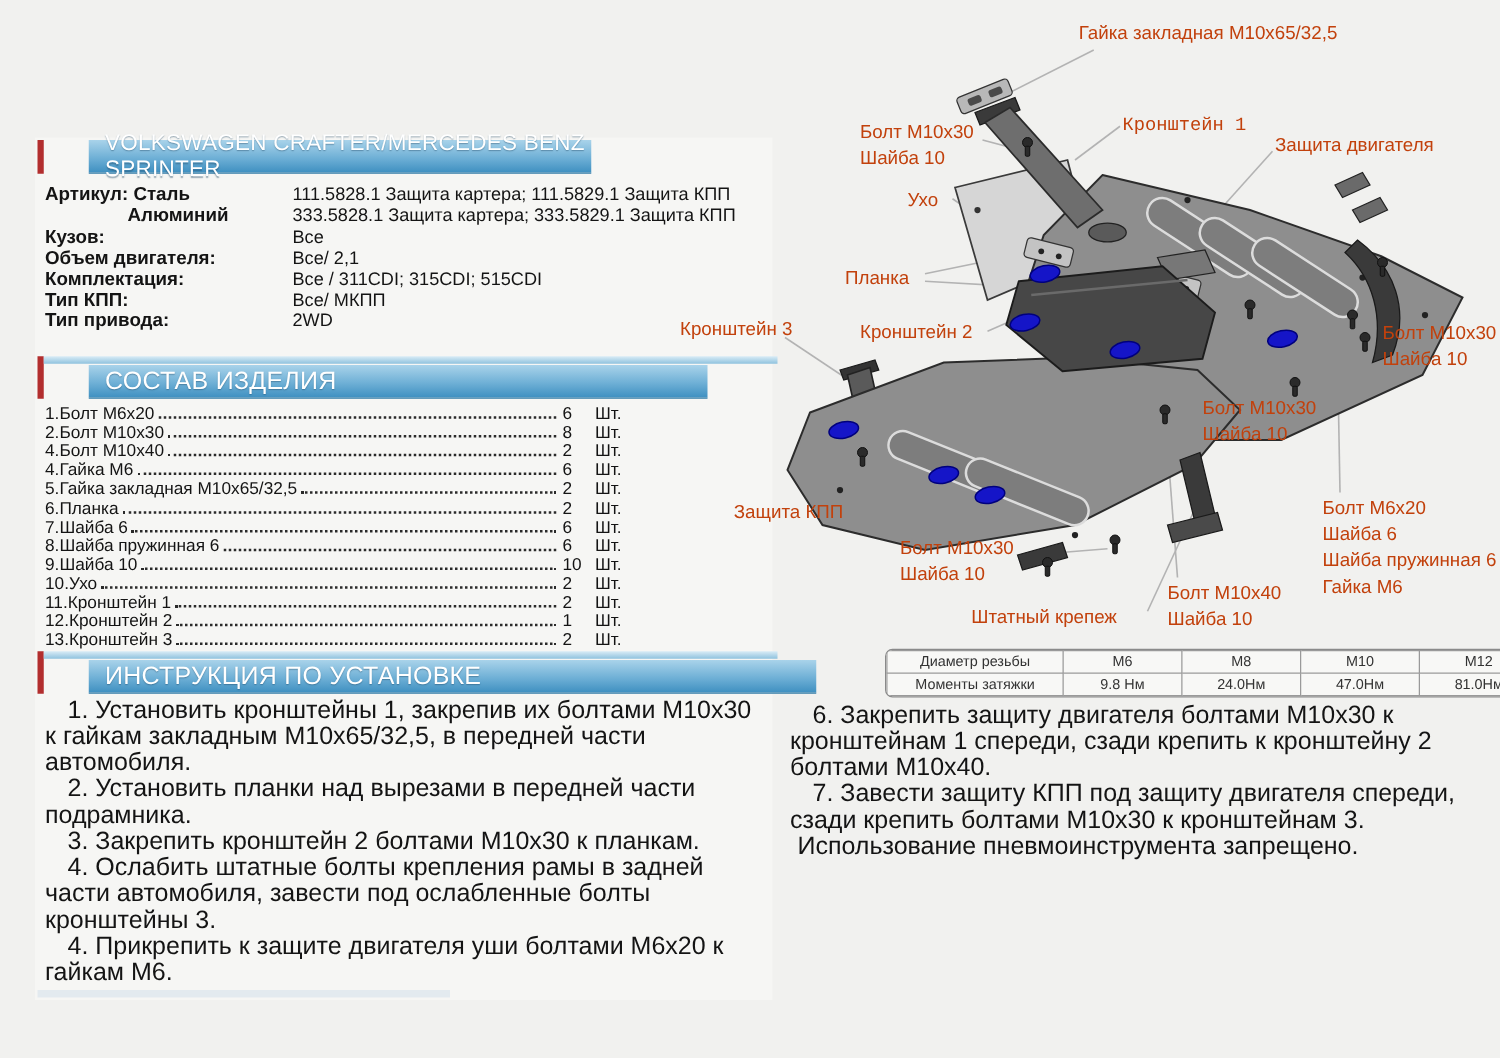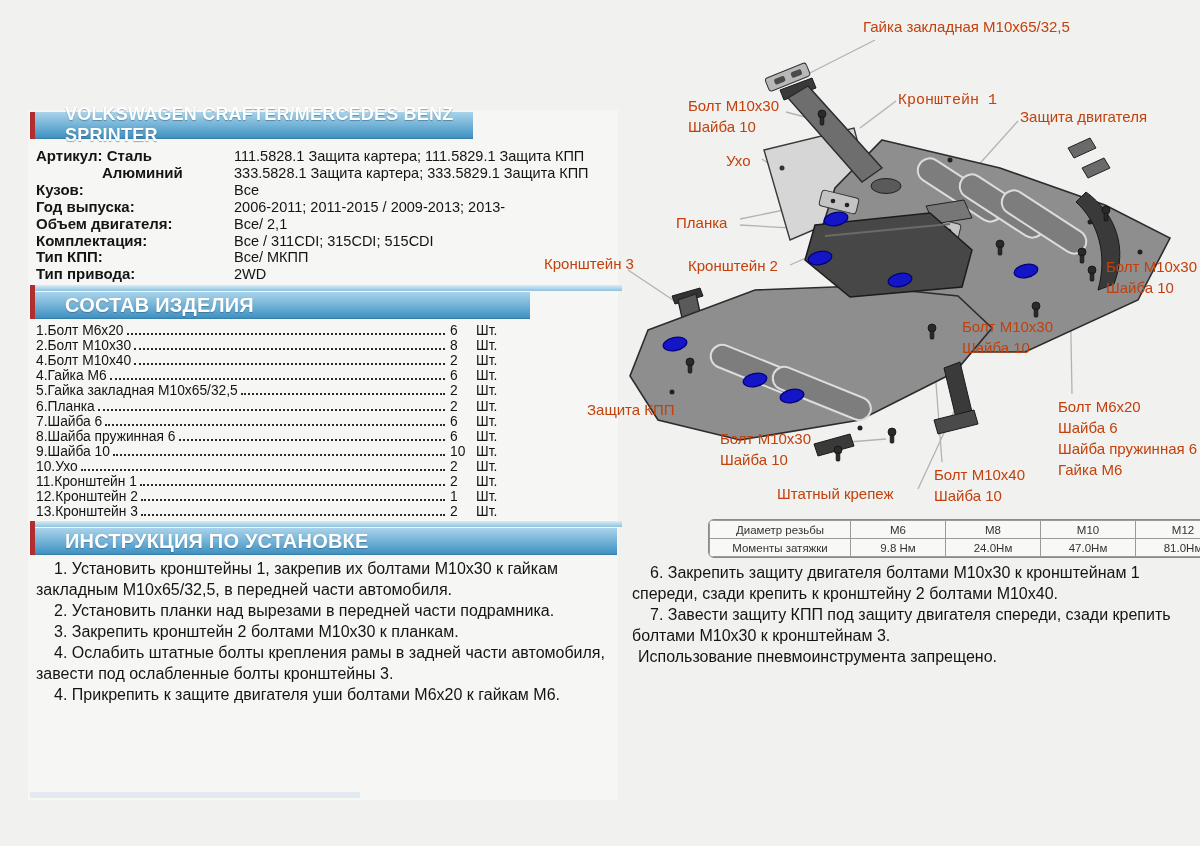--- a/index.html
+++ b/index.html
@@ -8,42 +8,43 @@
     background:#f1f1ef; overflow:hidden;
     font-family:"Liberation Sans","DejaVu Sans",sans-serif;
     color:#141414;
   }
   .panel{position:absolute;background:#f6f6f4;}
   
   .bar-wrap{position:absolute;border-left:5px solid #b22e2e;}
   .bar-strip{height:6px;background:linear-gradient(#d9ecf6,#8fc2de);margin-bottom:1px;}
   .bar{
     background:linear-gradient(#a9d3ea 0%, #6fb0d6 55%, #3f90c1 100%);
-    color:#fff;font-weight:bold;display:flex;align-items:center;
-    padding-left:30px;letter-spacing:0.2px;
+    color:#fff;font-weight:normal;display:flex;align-items:center;
+    padding-left:13px;letter-spacing:0.2px;
     text-shadow:0 1px 1px rgba(30,70,100,.45);
     border-bottom:1px solid #357ea8;
+    margin-left:36px;
   }
   .bar.title{height:26px;font-size:18px;}
   .bar.section{height:27px;font-size:20px;}
   
   .specs{position:absolute;left:36px;top:148px;width:578px;font-size:14.5px;line-height:16.9px;}
   .spec-row{display:flex;}
   .spec-label{width:198px;font-weight:bold;font-size:15px;flex:none;}
   .spec-label.indent{padding-left:66px;box-sizing:border-box;}
   .spec-value{white-space:nowrap;}
   
   .parts{position:absolute;left:36px;top:323px;width:472px;font-size:13.8px;}
   .part-row{display:flex;align-items:flex-end;height:15.1px;line-height:15px;}
   .part-name{white-space:nowrap;flex:none;}
   .part-dots{flex:1;border-bottom:2px dotted #2a2a2a;margin:0 5px 3px 3px;}
   .part-qty{width:26px;flex:none;}
   .part-unit{width:32px;flex:none;}
   
-  .instr{position:absolute;font-size:16px;line-height:21px;}
+  .instr{position:absolute;font-size:20px;line-height:21px;}
   .instr p{margin:0;text-indent:18px;}
   .instr p.noindent{text-indent:6px;}
   
   .torque{position:absolute;left:708px;top:519px;border:1px solid #8a8a8a;border-radius:6px;overflow:hidden;background:#f8f8f6;}
   .torque table{border-collapse:collapse;table-layout:fixed;width:484px;font-size:11.5px;color:#333;}
   .torque td{border:1px solid #9a9a9a;text-align:center;height:17px;padding:0 4px;overflow:hidden;white-space:nowrap;}
   .torque td.c0{width:132px;}
   .torque td.cn{width:86px;}
   
   .diagram{position:absolute;left:530px;top:0;width:670px;height:518px;}
@@ -66,24 +67,20 @@
         <div class="spec-label">Артикул: Сталь</div>
         <div class="spec-value">111.5828.1 Защита картера; 111.5829.1 Защита КПП</div>
       </div>
     <div class="spec-row">
         <div class="spec-label indent">Алюминий</div>
         <div class="spec-value">333.5828.1 Защита картера; 333.5829.1 Защита КПП</div>
       </div>
     <div class="spec-row">
         <div class="spec-label">Кузов:</div>
         <div class="spec-value">Все</div>
-      </div>
-    <div class="spec-row">
-        <div class="spec-label">Год выпуска:</div>
-        <div class="spec-value">2006-2011; 2011-2015 / 2009-2013; 2013-</div>
       </div>
     <div class="spec-row">
         <div class="spec-label">Объем двигателя:</div>
         <div class="spec-value">Все/ 2,1</div>
       </div>
     <div class="spec-row">
         <div class="spec-label">Комплектация:</div>
         <div class="spec-value">Все / 311CDI; 315CDI; 515CDI</div>
       </div>
     <div class="spec-row">

